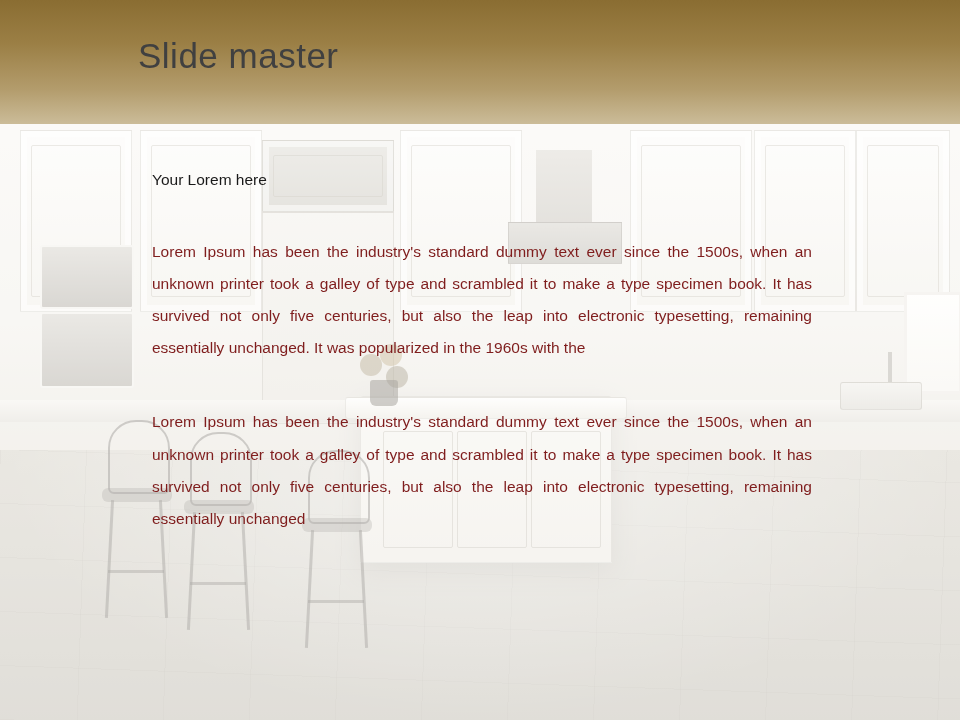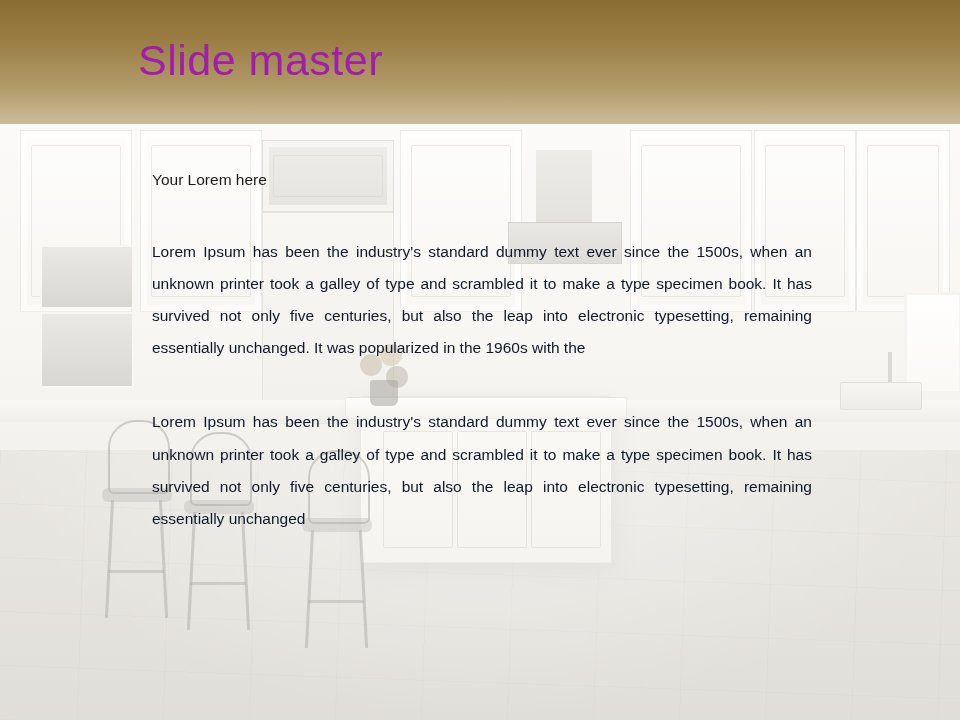--- a/index.html
+++ b/index.html
@@ -182,41 +182,41 @@
   
   .title-band {
     position: absolute;
     left: 0; top: 0;
     width: 960px; height: 124px;
     background: linear-gradient(180deg, #8a6d32 0%, #9b7f45 35%, #b39c6c 72%, #cbbc99 100%);
   }
   .title-text {
     position: absolute;
     left: 138px; top: 36px;
-    font-size: 43px;
-    color: #a21caf;
+    font-size: 35px;
+    color: #404040;
     letter-spacing: .5px;
     white-space: nowrap;
   }
 
   
   .body-area {
     position: absolute;
     left: 152px; top: 170px;
     width: 660px;
   }
   .subtitle {
     font-size: 15.5px;
     color: #1a1a1a;
     margin: 0 0 46px 0;
     line-height: 1.3;
   }
   .para {
     font-size: 15.5px;
-    color: #0f172a;
+    color: #7f1d1d;
     line-height: 2.07;
     text-align: justify;
     margin: 0 0 42px 0;
   }
   .para.last { text-align: justify; }
 </style>
 </head>
 <body>
 
 <div class="slide">

